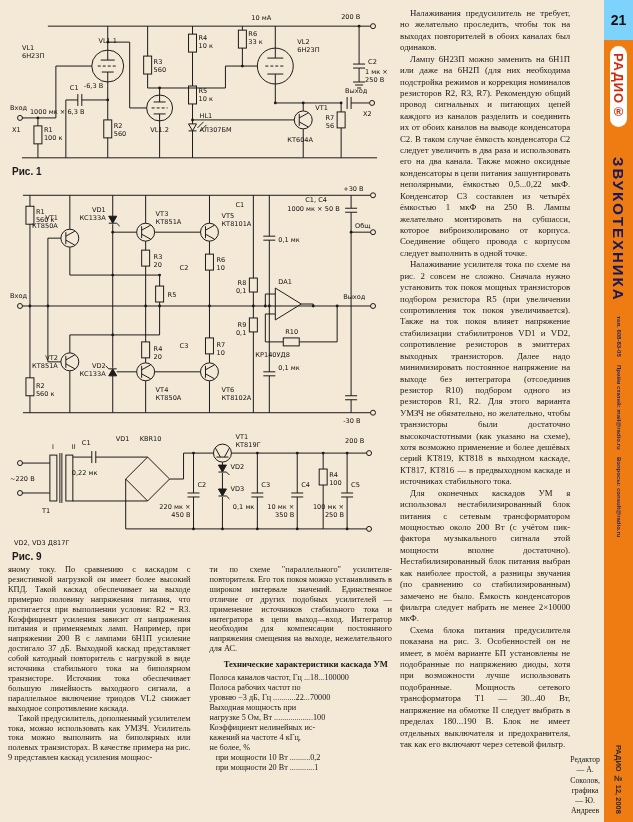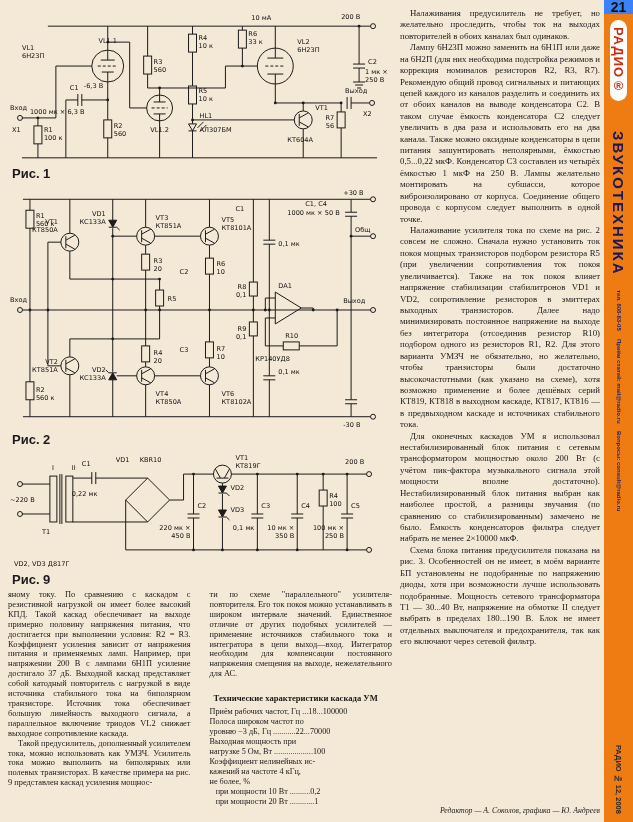--- a/index.html
+++ b/index.html
@@ -1,38 +1,38 @@
 <!DOCTYPE html>
 <html><head>
 <meta charset="utf-8">
 <style>
   *{margin:0;padding:0;box-sizing:border-box}
   html,body{width:633px;height:822px}
   body{position:relative;background:#f4e8d6;font-family:"Liberation Serif",serif;color:#1a1a1a;overflow:hidden}
   .content{position:absolute;left:8px;top:8px;width:592px;height:808px;display:flex;gap:8px}
   .leftcol{width:384px}
-  .rightcol{width:200px;font-size:8.8px;line-height:1.3;text-align:justify;display:flex;flex-direction:column}
+  .rightcol{width:200px;font-size:8.8px;line-height:1.3;text-align:justify;display:flex;flex-direction:row}
   .rightcol p{text-indent:10px;margin:0}
   .fig{margin-bottom:1px}
-  .figcap{font-family:"Liberation Sans",sans-serif;font-weight:bold;font-size:13px;margin:0 0 3px 4px}
+  .figcap{font-family:"Liberation Sans",sans-serif;font-weight:bold;font-size:10px;margin:0 0 3px 4px}
   svg{display:block}
   .w line,.w rect,.w circle,.w polygon,.w path{stroke:#1b1b1b;stroke-width:1;fill:none}
   .w .t{fill:#f4e8d6}
   .w .d{fill:#1b1b1b;stroke:none}
   .w .dash{stroke-dasharray:3 2}
   .lbl text{font-family:"DejaVu Sans",sans-serif;font-size:6.6px;fill:#111}
   .twocol{display:flex;gap:19px;font-size:8.4px;line-height:1.18;text-align:justify;height:236px;overflow:hidden}
   .twocol .col{width:187px}
   .twocol p{text-indent:10px;margin:0}
   .twocol p:first-child{text-indent:0}
-  .specs-title{font-weight:bold;text-align:left;font-size:8.6px;margin:14px 4px 4px}
+  .specs-title{font-weight:bold;text-align:right;font-size:8.6px;margin:5px 4px 4px}
   .speclist div{white-space:pre;font-size:8.2px;line-height:1.22}
-  .credit{font-style:italic;font-size:7.8px;text-align:right;margin-top:auto;padding-top:8px}
+  .credit{font-size:7.8px;text-align:center;margin-top:auto;padding-top:8px}
   .sidebar{position:absolute;right:0;top:0;width:29px;height:822px;background:#ee7c12;display:flex;flex-direction:column;align-items:center}
-  .pagenum{width:29px;height:14px;background:#3b82f6;color:#111;font-weight:bold;font-size:14px;display:flex;align-items:center;justify-content:center;font-family:"Liberation Sans",sans-serif}
+  .pagenum{width:29px;height:40px;background:#7dd3fc;color:#111;font-weight:bold;font-size:14px;display:flex;align-items:center;justify-content:center;font-family:"Liberation Sans",sans-serif}
   .vtext{writing-mode:vertical-rl}
   .logo{margin-top:6px;background:#fff;color:#cf2a0e;border-radius:10px;padding:7px 1px;font-weight:bold;font-size:13px;letter-spacing:1px;font-family:"Liberation Sans",sans-serif}
   .section{margin-top:30px;color:#18185a;font-weight:bold;font-size:15px;letter-spacing:2px;font-family:"Liberation Sans",sans-serif}
   .contacts{margin-top:14px;display:flex;flex-direction:column;align-items:center;gap:8px}
   .contacts .vtext{color:#25256b;font-size:6px;font-weight:bold;font-family:"Liberation Sans",sans-serif}
   .issue{margin-top:auto;margin-bottom:8px;color:#2a2a2a;font-weight:bold;font-size:7.5px;font-family:"Liberation Sans",sans-serif}
 </style>
 </head>
 <body>
 
@@ -371,21 +371,20 @@
             <text x="172" y="168">C3</text>
             <text x="271" y="62">0,1 мк</text>
             <text x="271" y="190">0,1 мк</text>
             <text x="298" y="22">C1, C4</text>
             <text x="280" y="31">1000 мк × 50 В</text>
             <text x="271" y="104">DA1</text>
             <text x="248" y="177">КР140УД8</text>
             <text x="278" y="154">R10</text>
           </g>
       </svg>
-      <div class="figcap">Рис. 2</div>
     </div>
 
     <div class="fig">
       <svg viewBox="0 0 385 122" width="384" height="122">
         <g class="w">
           <circle class="t" cx="12" cy="34" r="2.5"></circle>
           <circle class="t" cx="12" cy="64" r="2.5"></circle>
           <line x1="14" y1="34" x2="42" y2="34"></line>
           <line x1="14" y1="64" x2="42" y2="64"></line>
           <g>
@@ -489,22 +488,22 @@
       <div class="col">
           <p>яному току. По сравнению с каскадом с резистивной нагрузкой он имеет более высокий КПД. Такой каскад обеспечивает на выходе примерно половину напряжения питания, что достигается при выполнении условия: R2 = R3. Коэффициент усиления зависит от напряжения питания и применяемых ламп. Например, при напряжении 200 В с лампами 6Н1П усиление достигало 37 дБ. Выходной каскад представляет собой катодный повторитель с нагрузкой в виде источника стабильного тока на биполярном транзисторе. Источник тока обеспечивает большую линейность выходного сигнала, а параллельное включение триодов VL2 снижает выходное сопротивление каскада.</p>
           <p>Такой предусилитель, дополненный усилителем тока, можно использовать как УМЗЧ. Усилитель тока можно выполнить на биполярных или полевых транзисторах. В качестве примера на рис. 9 представлен каскад усиления мощнос-</p>
         </div>
       <div class="col">
         <div>
             <p>ти по схеме "параллельного" усилителя-повторителя. Его ток покоя можно устанавливать в широком интервале значений. Единственное отличие от других подобных усилителей — применение источников стабильного тока и интегратора в цепи выход—вход. Интегратор необходим для компенсации постоянного напряжения смещения на выходе, нежелательного для АС.</p>
           </div>
         <div class="specs-title">Технические характеристики каскада УМ</div>
         <div class="speclist">
-            <div>Приём рабочих частот, Гц ...18...100000</div>
-            <div>Полоса широком частот по</div>
+            <div>Полоса каналов частот, Гц ...18...100000</div>
+            <div>Полоса рабочих частот по</div>
             <div>уровню −3 дБ, Гц ...........22...70000</div>
             <div>Выходная мощность при</div>
             <div>нагрузке 5 Ом, Вт ...................100</div>
             <div>Коэффициент нелинейных ис-</div>
             <div>кажений на частоте 4 кГц,</div>
             <div>не более, %</div>
             <div>   при мощности 10 Вт ..........0,2</div>
             <div>   при мощности 20 Вт ............1</div>
           </div>
       </div>

